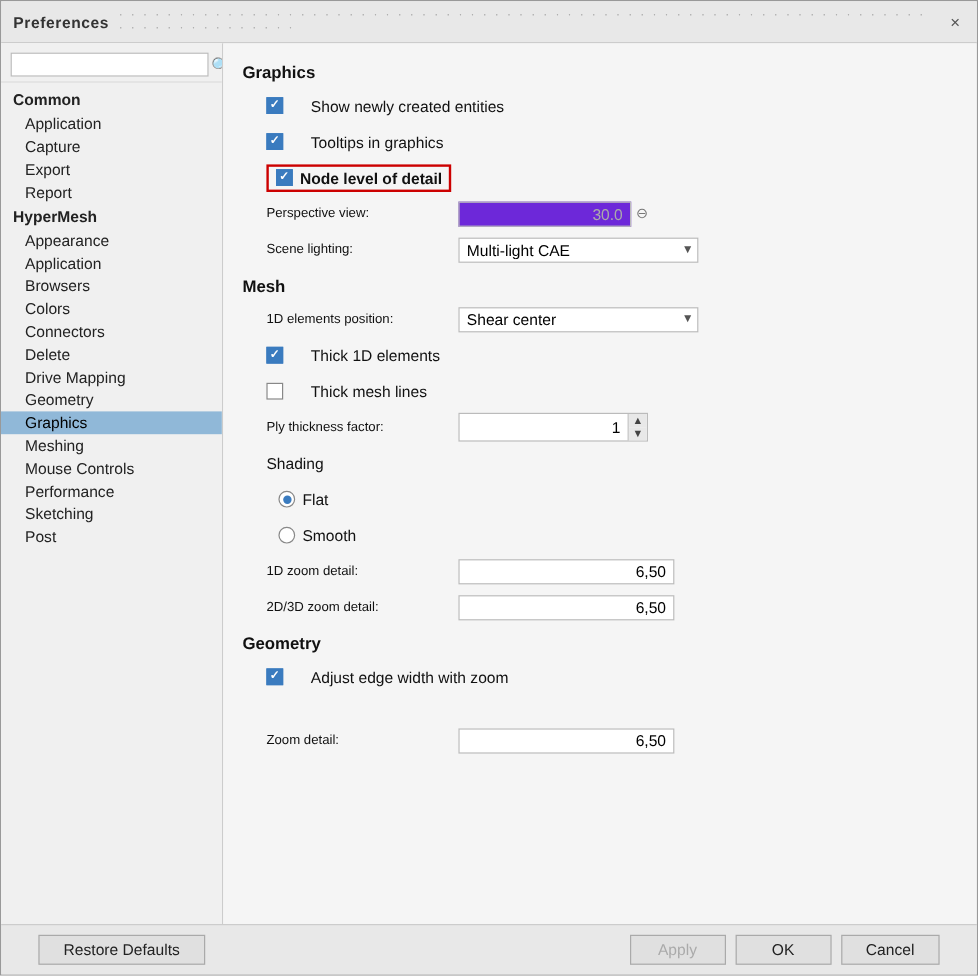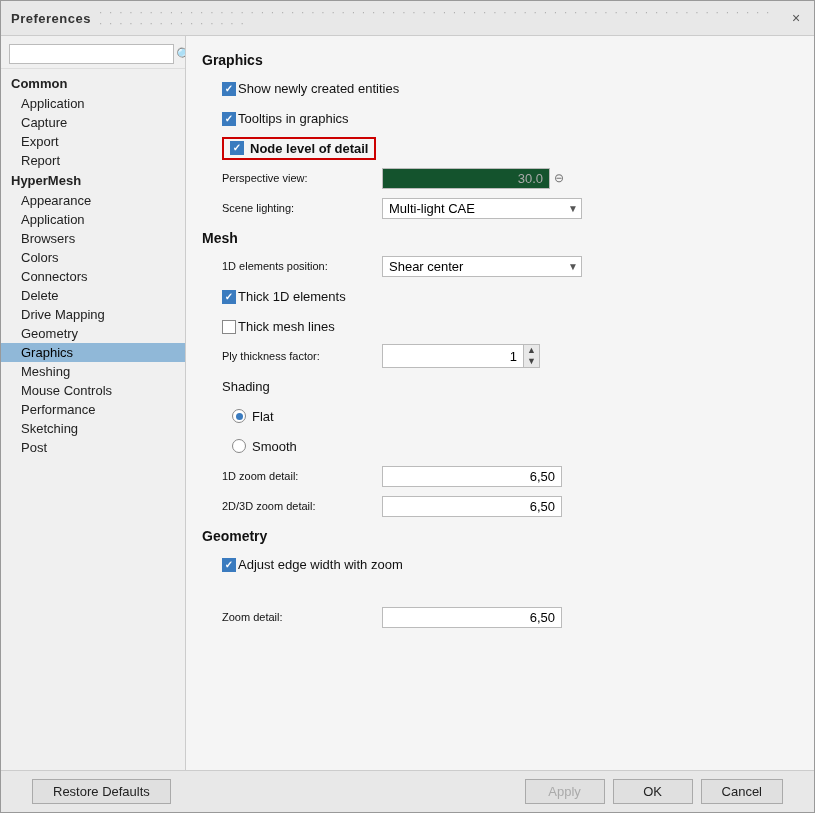--- a/index.html
+++ b/index.html
@@ -133,22 +133,22 @@
       margin-bottom: 6px;
       min-height: 24px;
     }
 
     .row.indented {
       padding-left: 20px;
     }
 
     .row label {
       display: flex;
-      align-items: flex-end;
-      gap: 2px;
+      align-items: center;
+      gap: 23px;
       cursor: pointer;
       font-size: 13px;
     }
 
     .checkbox-custom {
       width: 14px;
       height: 14px;
       border: 1px solid #888;
       background: white;
       display: inline-flex;
@@ -393,21 +393,21 @@
 
       <div class="row indented">
         <div class="highlighted-row">
           <div class="checkbox-custom checked"></div>
           <span class="label-text">Node level of detail</span>
         </div>
       </div>
 
       <div class="row" style="padding-left:20px; margin-top:6px;">
         <span class="field-label">Perspective view:</span>
-        <input type="text" class="input-text disabled" value="30.0" style="width: 168px; color: rgb(170, 170, 170); background: #14532d;">
+        <input type="text" class="input-text disabled" value="30.0" style="width: 144px; color: rgb(170, 170, 170); background: #6d28d9;">
         <span style="margin-left:4px; color:#777; font-size:12px;">⊖</span>
       </div>
 
       <div class="row" style="padding-left:20px;">
         <span class="field-label">Scene lighting:</span>
         <div class="select-wrapper">
           <select>
             <option>Multi-light CAE</option>
             <option>Single-light</option>
             <option>Ambient</option>

